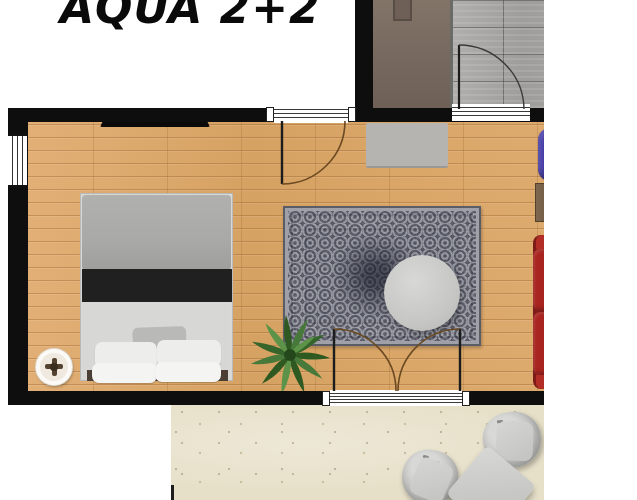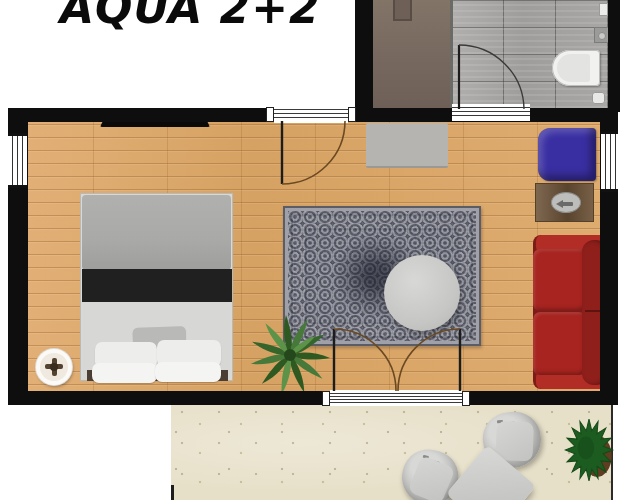--- a/index.html
+++ b/index.html
@@ -1,17 +1,17 @@
 <!DOCTYPE html>
 <html style="--wall: #0e0e0e; --floor: #dda96d; --tile: #a8a7a5; --hallway: #7b6c63; --mat: #b5b4b0; --duvet: #a9a9a7; --blanket: #202020; --sheet: #d7d7d5; --pillow: #ededeb; --rug: #90929b; --round_table: #cbcbc9; --sofa: #a82420; --sofa_back: #8f1f1b; --sofa_trim: #b12d26; --cabinet: #3a2fa2; --console: #6d5338; --sand: #e7e0c9; --plant_green: #47793a; --bush_green: #1d5c20; --door_arc: #7a4a1e;"><head>
 <meta charset="utf-8">
 <style>
   html,body{margin:0;padding:0;background:#fff;}
   body{width:637px;height:500px;overflow:hidden;font-family:"DejaVu Sans","Liberation Sans",sans-serif;}
-  .canvas{position:relative;width:637px;height:500px;background:#fff;overflow:hidden;}
+  .canvas{position:relative;width:544px;height:500px;background:#fff;overflow:hidden;}
   .abs{position:absolute;box-sizing:border-box;}
 
   
   .plan-title{
     position:absolute;left:60px;top:-18px;
     font-size:44px;font-weight:bold;font-style:italic;
     letter-spacing:1px;color:#0a0a0a;white-space:nowrap;z-index:9;
   }
 
   

